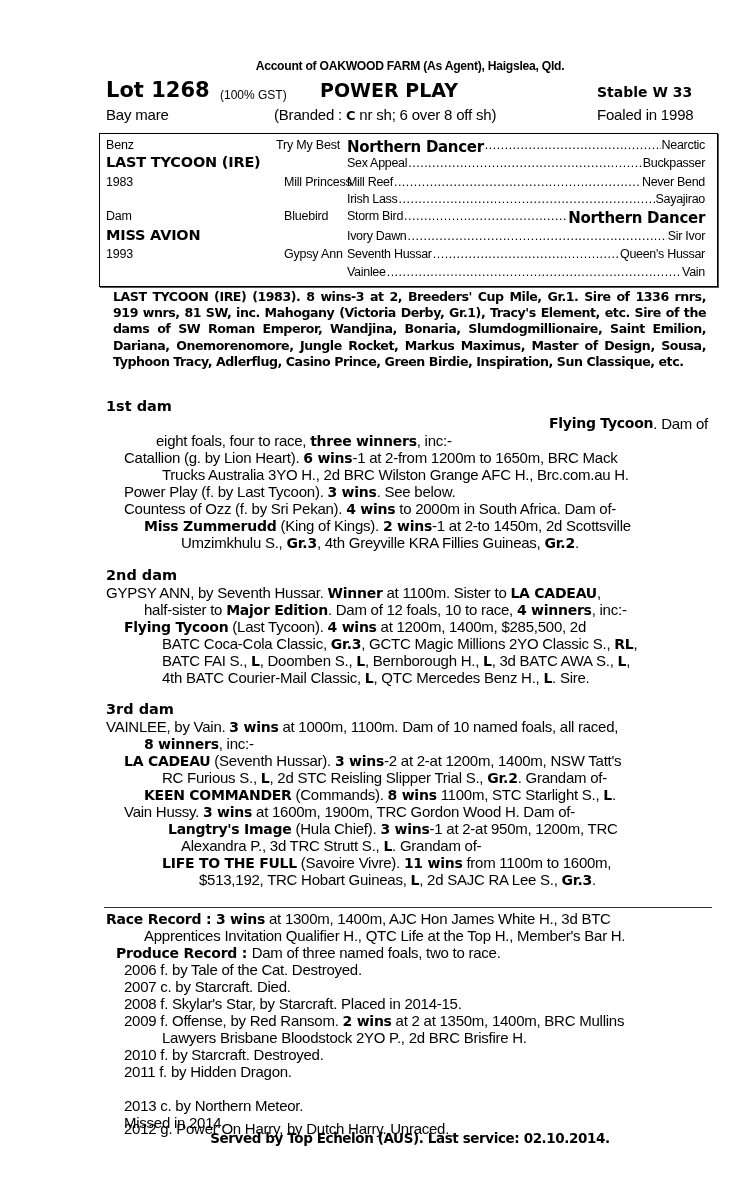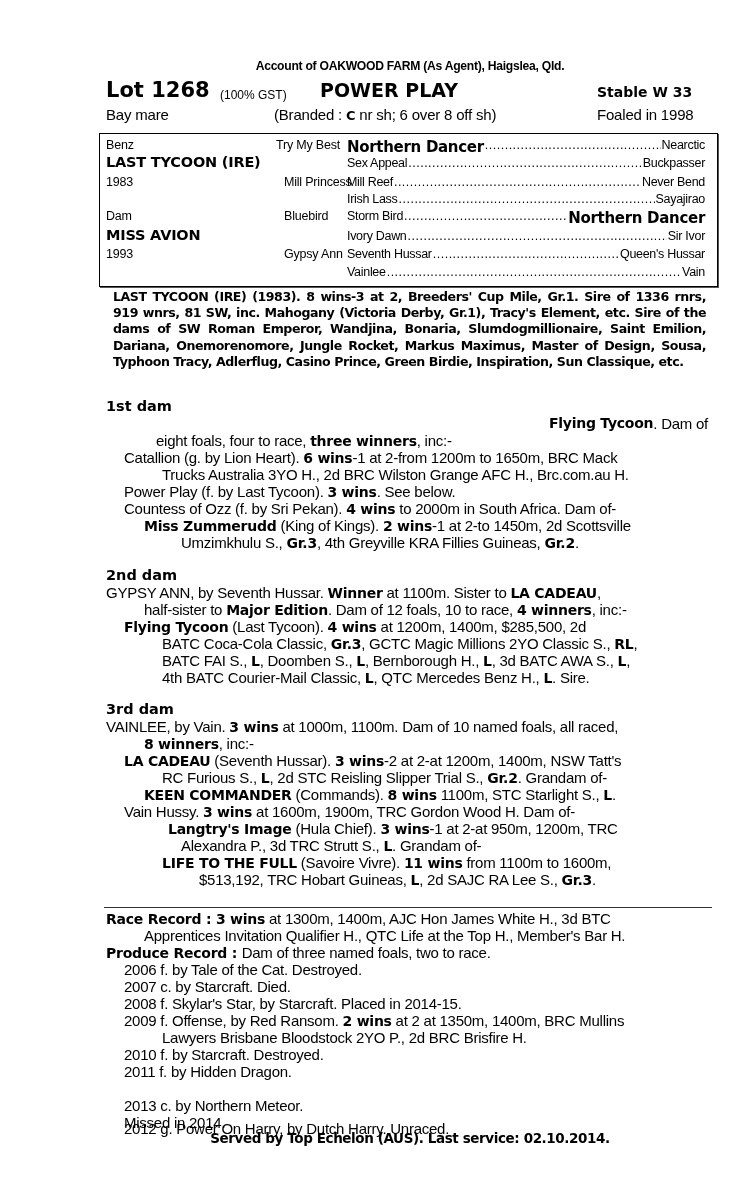--- a/index.html
+++ b/index.html
@@ -174,21 +174,21 @@
   <span>$513,192, TRC Hobart Guineas, </span><b>L</b><span>, 2d SAJC RA Lee S., </span><b>Gr.3</b><span>.</span>
 </div>
 
 <div class="divider"></div>
 
 <div class="line" style="left:106px; top:910px;">
   <b>Race Record : </b><b>3 wins</b><span> at 1300m, 1400m, AJC Hon James White H., 3d BTC</span>
 </div>
 <div class="line" style="left:144px; top:927px;">Apprentices Invitation Qualifier H., QTC Life at the Top H., Member's Bar H.</div>
 
-<div class="line" style="left:106px; top:944px;">
+<div class="line" style="left:116px; top:944px;">
   <b>Produce Record : </b><span>Dam of three named foals, two to race.</span>
 </div>
 <div class="line" style="left:124px; top:961px;">2006 f. by Tale of the Cat. Destroyed.</div>
 <div class="line" style="left:124px; top:978px;">2007 c. by Starcraft. Died.</div>
 <div class="line" style="left:124px; top:995px;">2008 f. Skylar's Star, by Starcraft. Placed in 2014-15.</div>
 <div class="line" style="left:124px; top:1012px;">
   <span>2009 f. Offense, by Red Ransom. </span><b>2 wins</b><span> at 2 at 1350m, 1400m, BRC Mullins</span>
 </div>
 <div class="line" style="left:162px; top:1029px;">Lawyers Brisbane Bloodstock 2YO P., 2d BRC Brisfire H.</div>
 <div class="line" style="left:124px; top:1046px;">2010 f. by Starcraft. Destroyed.</div>

